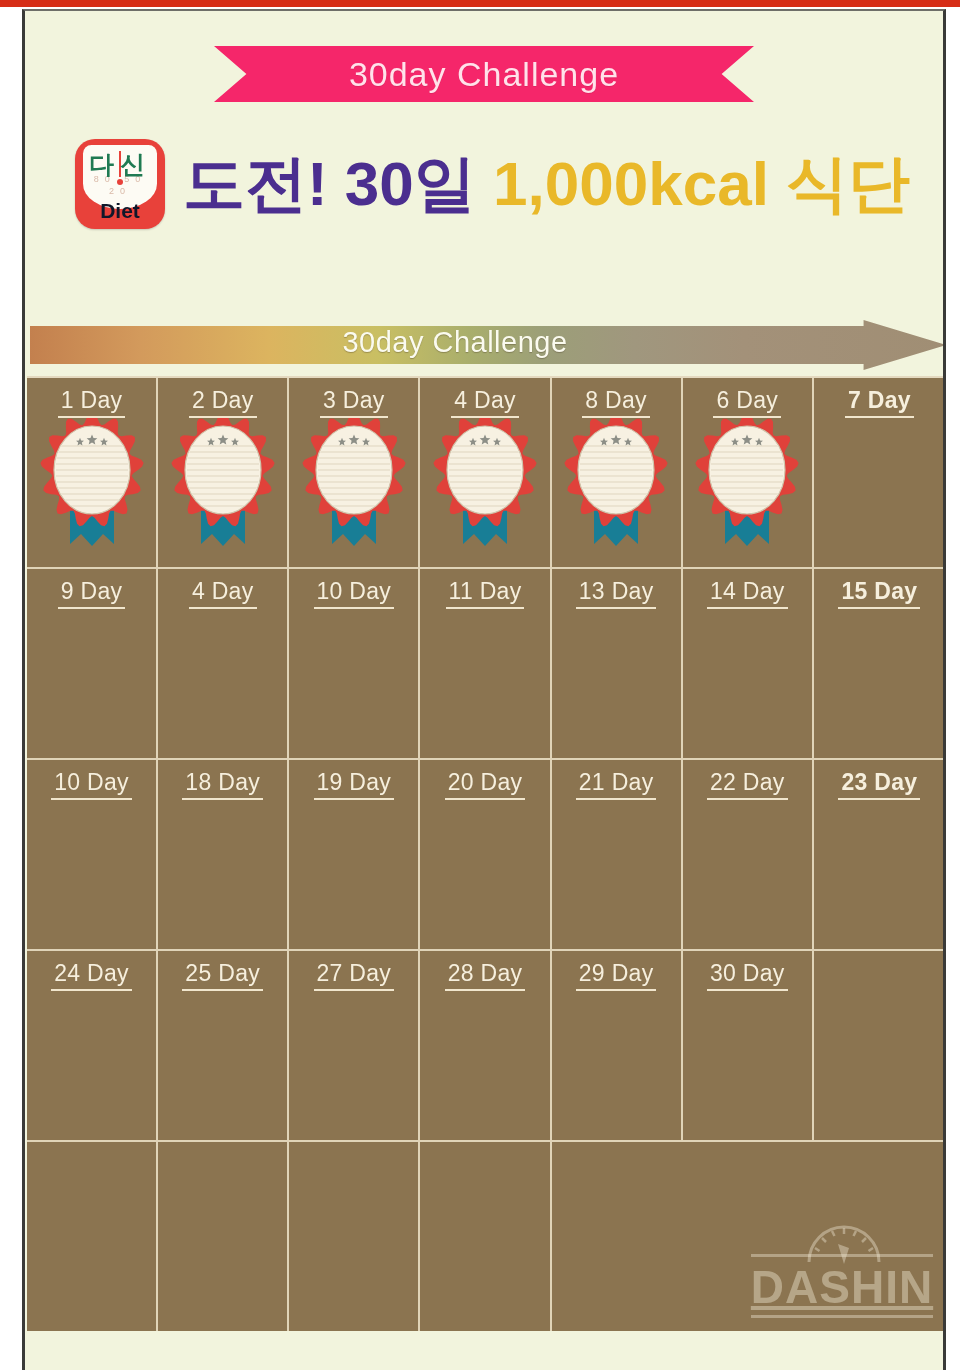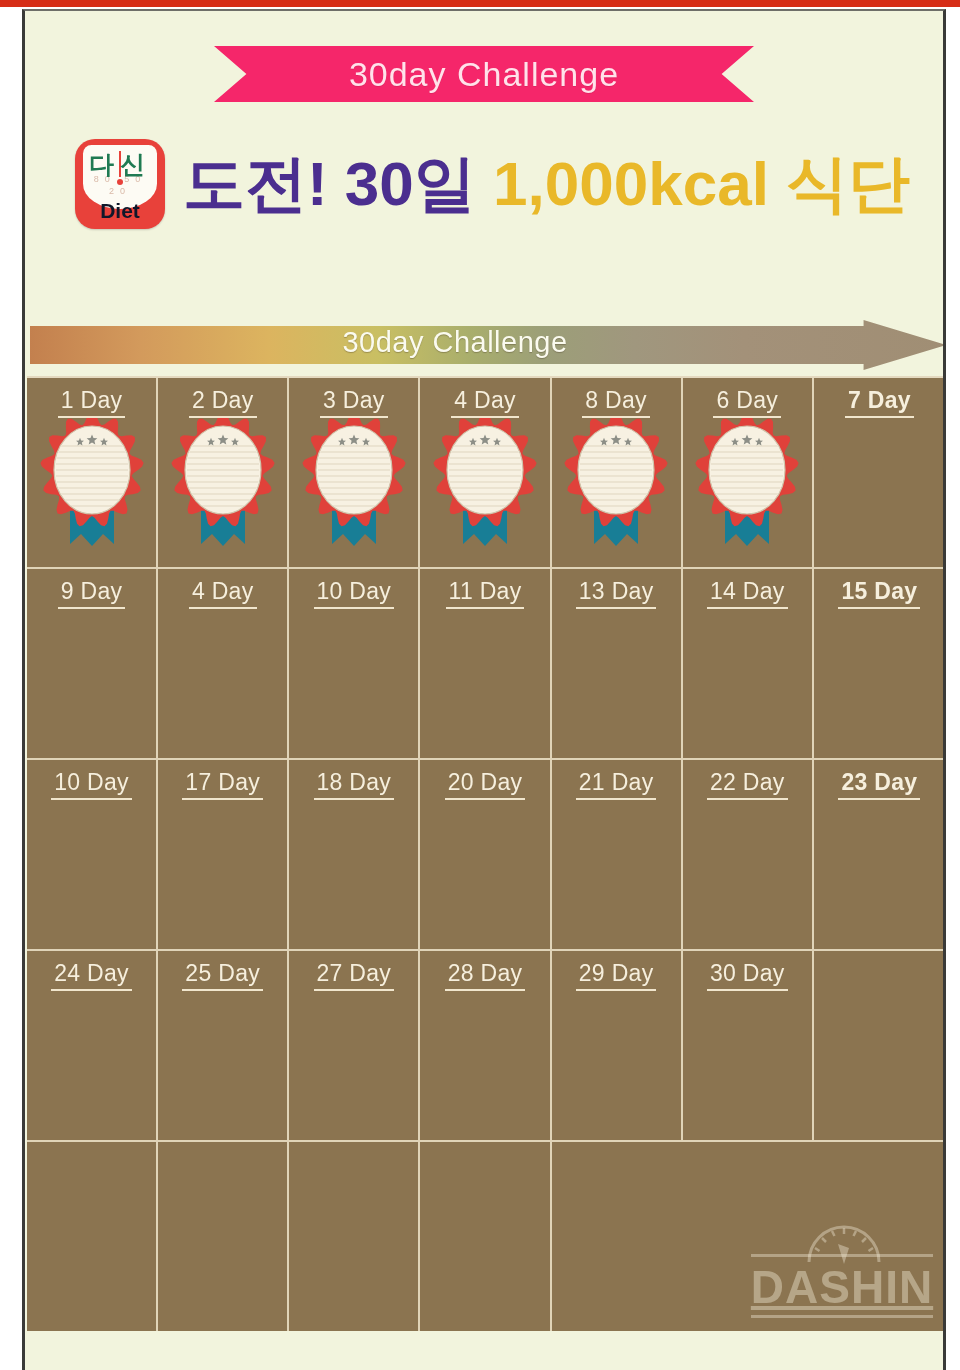--- a/index.html
+++ b/index.html
@@ -549,24 +549,24 @@
         <div class="cell">
           <div class="day-label"><span>14 Day</span></div>
         </div>
         <div class="cell">
           <div class="day-label"><span>15 Day</span></div>
         </div>
         <div class="cell">
           <div class="day-label"><span>10 Day</span></div>
         </div>
         <div class="cell">
-          <div class="day-label"><span>17 Day</span></div>
-        </div>
-        <div class="cell">
           <div class="day-label"><span>18 Day</span></div>
+        </div>
+        <div class="cell">
+          <div class="day-label"><span>19 Day</span></div>
         </div>
         <div class="cell">
           <div class="day-label"><span>20 Day</span></div>
         </div>
         <div class="cell">
           <div class="day-label"><span>21 Day</span></div>
         </div>
         <div class="cell">
           <div class="day-label"><span>22 Day</span></div>
         </div>

